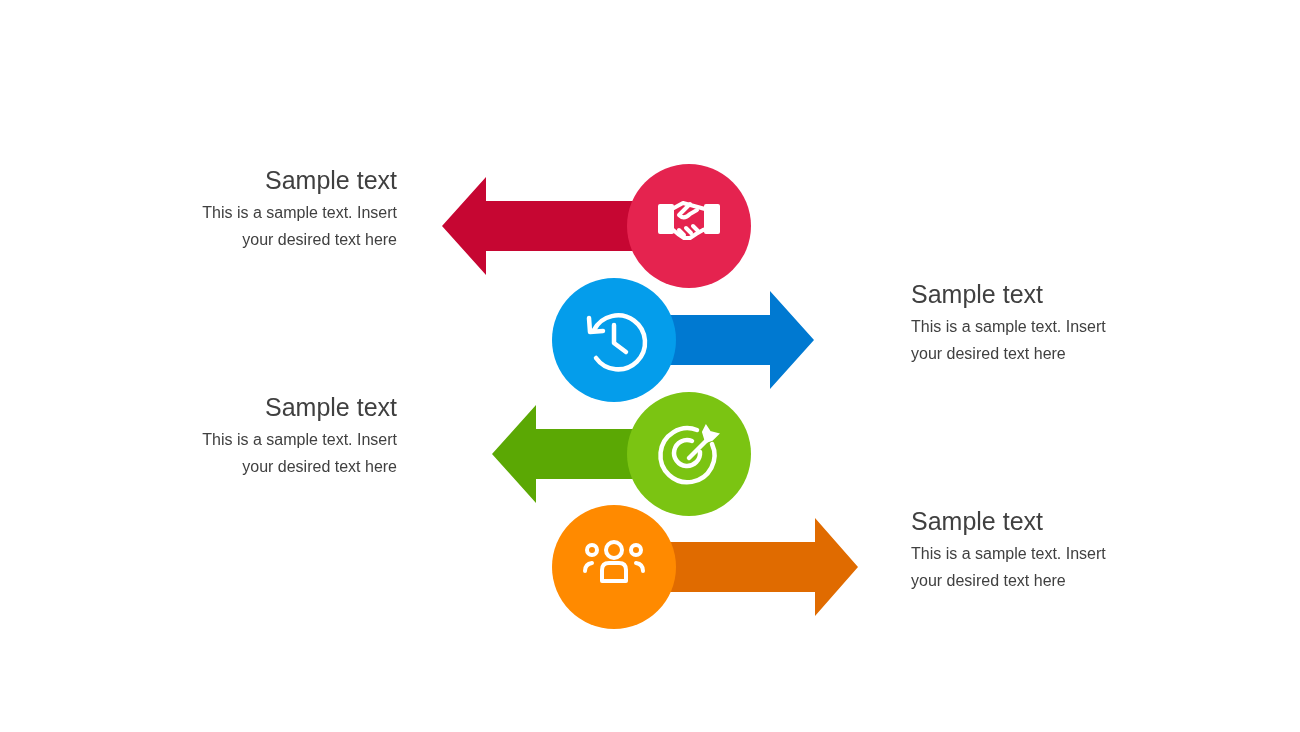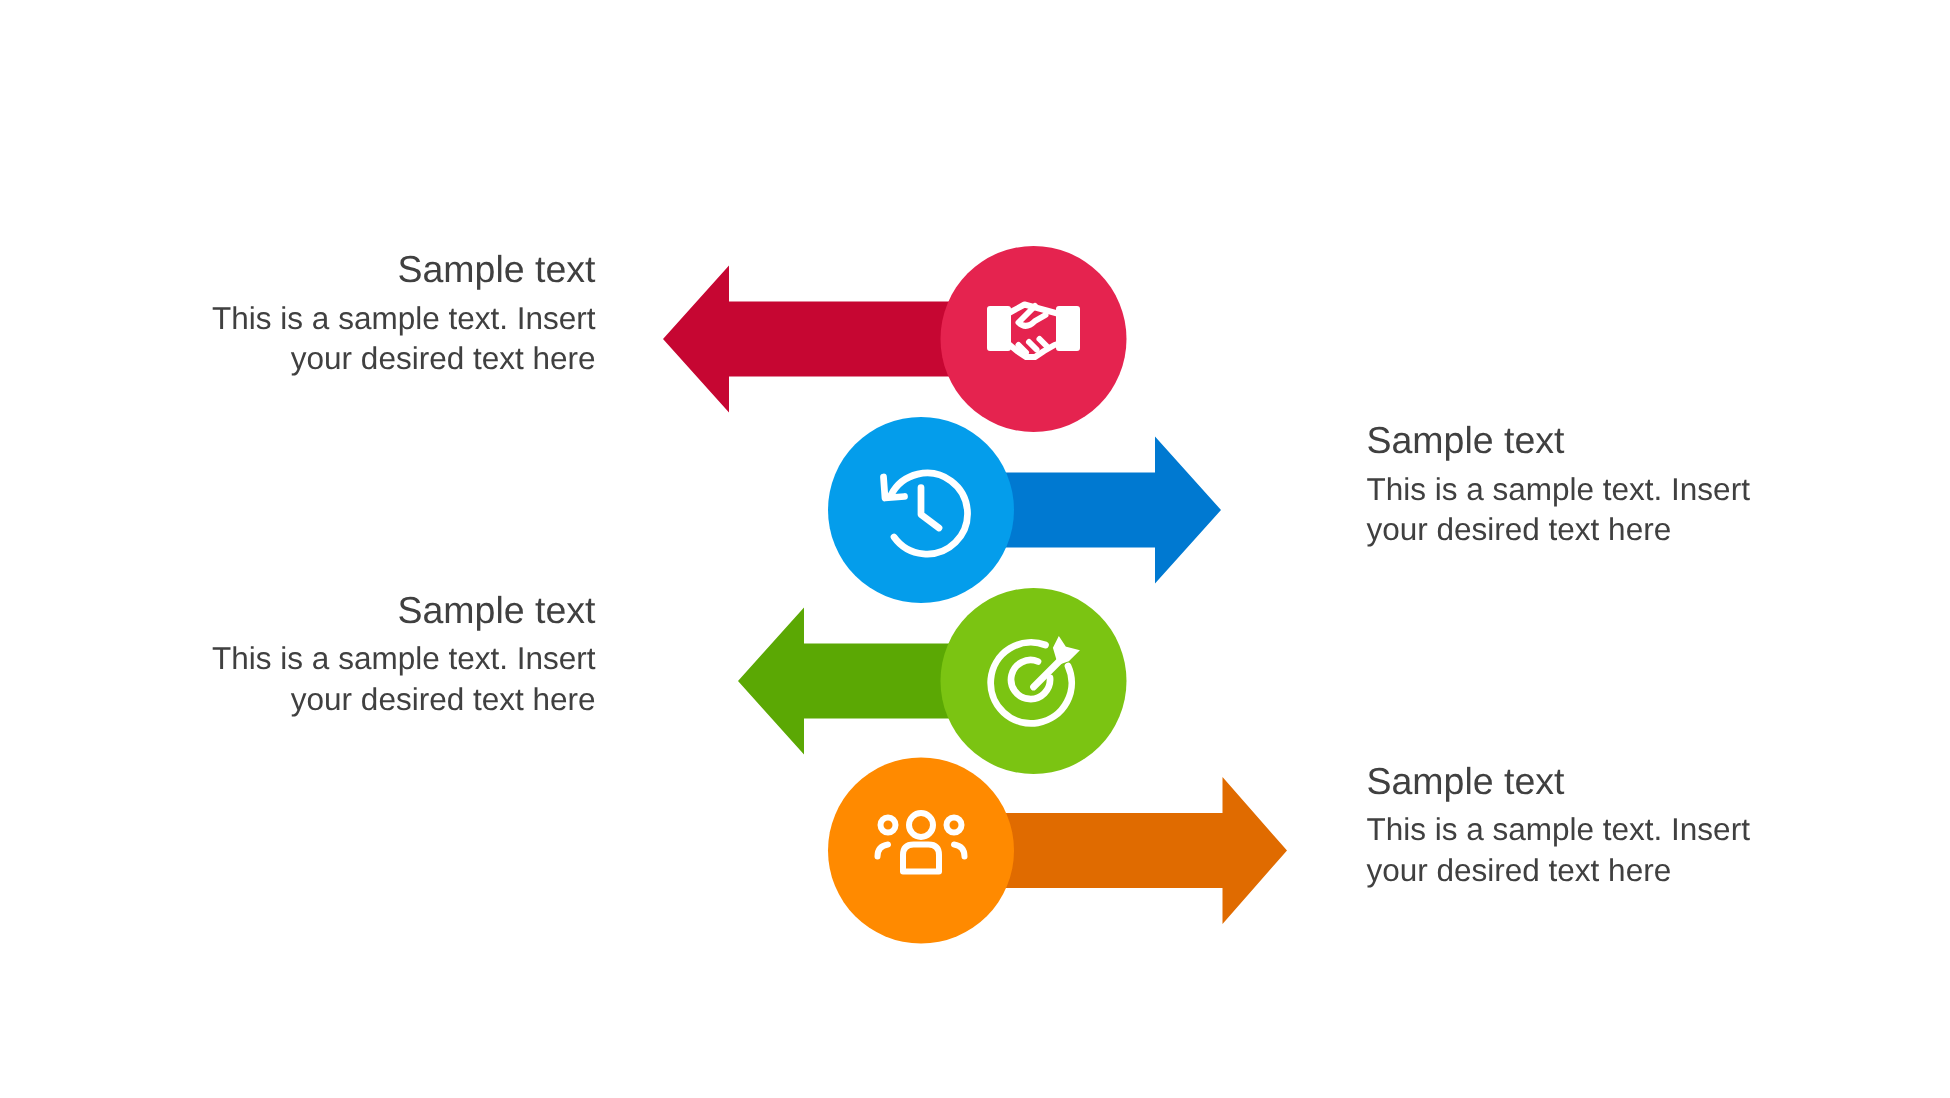--- a/index.html
+++ b/index.html
@@ -2,21 +2,21 @@
 <html><head>
 <meta charset="utf-8">
 <style>
   html, body { margin:0; padding:0; background:#ffffff; }
   body { width:1300px; height:732px; position:relative; overflow:hidden; font-family:"Liberation Sans", sans-serif; }
   .stage { position:absolute; left:0; top:0; width:1291px; height:732px; }
   .text-block { position:absolute; width:300px; color:#404040; }
   .text-block.left { text-align:right; }
   .text-block.right { text-align:left; }
   .tb-title { font-size:25px; line-height:30px; margin-bottom:4px; }
-  .tb-body { font-size:21px; line-height:27px; }
+  .tb-body { font-size:16px; line-height:27px; }
   svg.diagram { position:absolute; left:0; top:0; }
 </style>
 </head>
 <body>
 
 <div class="stage">
 
   <svg class="diagram" width="1300" height="732" viewBox="0 0 1300 732">
 
     <g>

